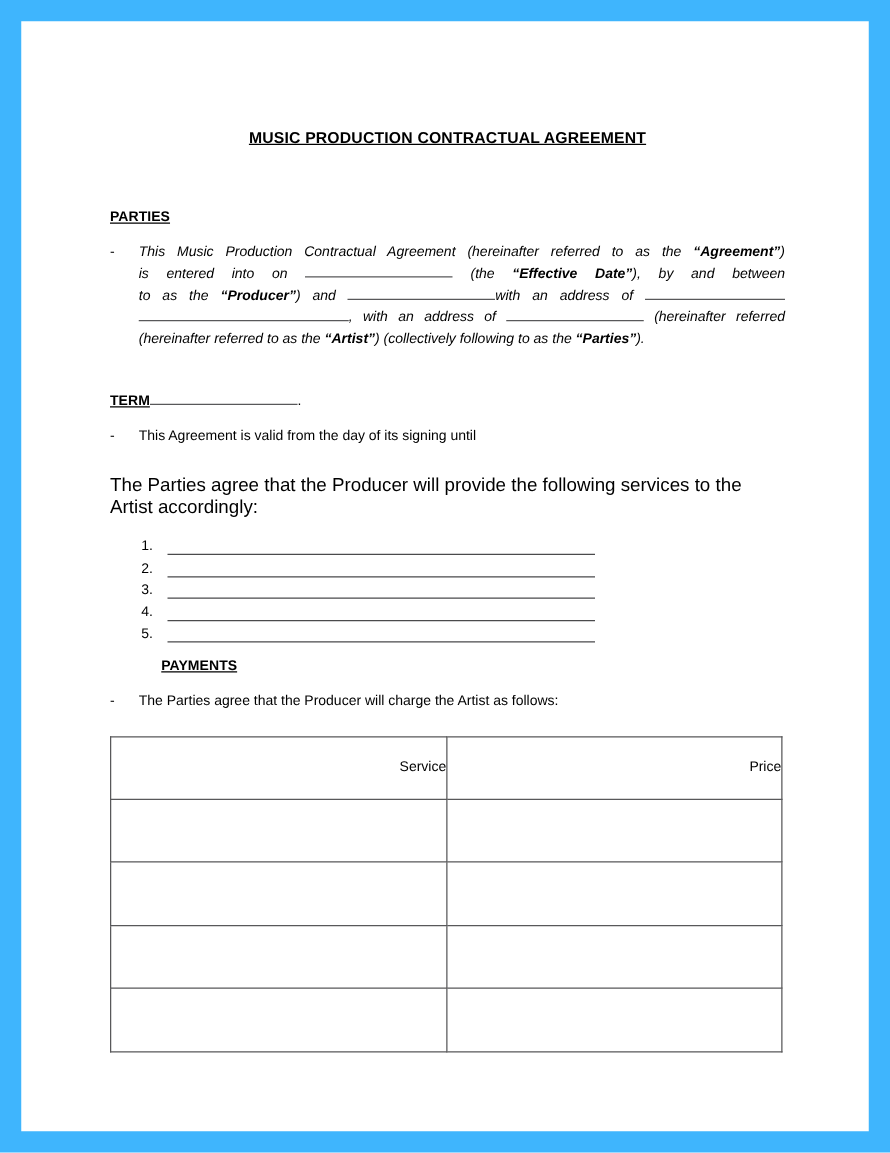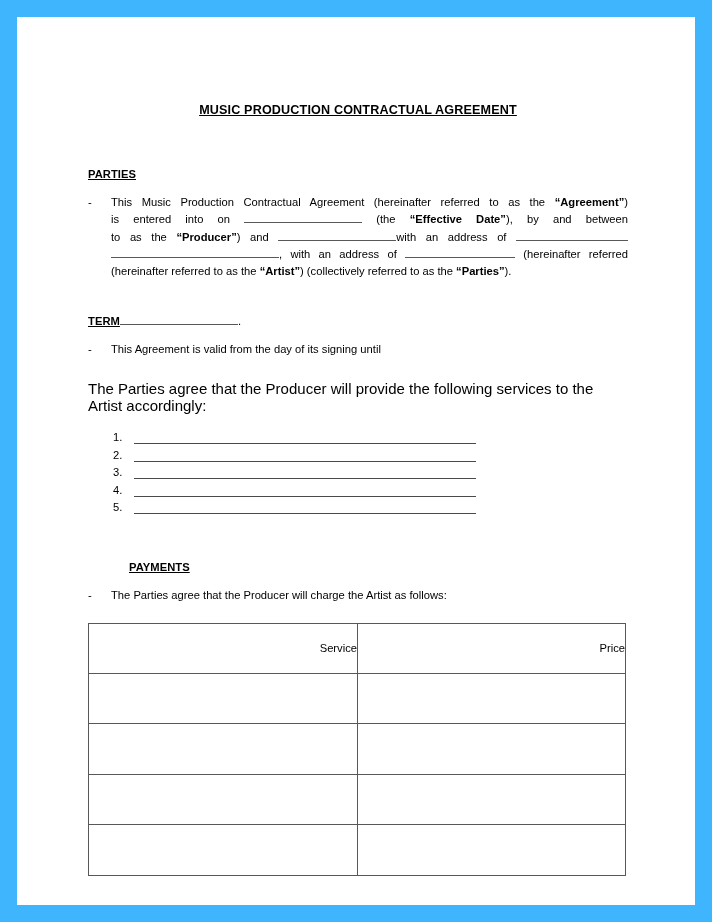--- a/index.html
+++ b/index.html
@@ -44,21 +44,21 @@
     font-weight: bold;
     color: #000;
     text-decoration: underline;
     margin: 0;
     display: inline-block;
     letter-spacing: 0.05px;
   }
   .h-parties { margin-top: 47px; }
   .h-term-row { margin-top: 31px; white-space: nowrap; }
   .h-desc { margin-top: 20px; }
-  .h-pay { margin-top: 43px; padding-left: 41px; }
+  .h-pay { margin-top: 9px; padding-left: 41px; }
 
   .blank-term {
     display: inline-block;
     width: 118px;
     border-bottom: 1.1px solid #58585a;
     height: 11px;
     vertical-align: baseline;
   }
   .term-dot {
     font-size: 11.2px;
@@ -85,20 +85,21 @@
   }
   .justified {
     text-align: justify;
     text-justify: inter-word;
   }
   .justified > .ln {
     display: block;
     text-align: justify;
     text-align-last: justify;
     white-space: nowrap;
+    font-style: italic;
   }
   .justified > .ln.last {
     text-align-last: left;
   }
   b { font-weight: bold; }
 
   .blk {
     display: inline-block;
     border-bottom: 1.1px solid #58585a;
     height: 10px;
@@ -177,21 +178,21 @@
       <span class="section-heading">PARTIES</span>
     </div>
 
     <div class="bullet-row">
       <span class="bullet-dash">-</span>
       <div class="bullet-text justified">
         <span class="ln"><span>This Music Production Contractual Agreement (hereinafter referred to as the </span><b>“Agreement”</b><span>)</span></span>
         <span class="ln"><span>is entered into on</span> <span class="blk blk-date"></span> <span>(the</span> <b>“Effective Date”</b><span>), by and between</span></span>
         <span class="ln"><span>to as the</span> <b>“Producer”</b><span>) and</span> <span class="blk blk-artist"></span><span>with an address of</span> <span class="blk blk-addr2"></span></span>
         <span class="ln"><span class="blk blk-name"></span><span>, with an address of</span> <span class="blk blk-addr"></span> <span>(hereinafter referred</span></span>
-        <span class="ln last"><span>(hereinafter referred to as the </span><b>“Artist”</b><span>) (collectively referred to as the </span><b>“Parties”</b><span>).</span></span>
+        <span class="ln last"><span>(hereinafter referred to as the </span><b>“Artist”</b><span>) (collectively following to as the </span><b>“Parties”</b><span>).</span></span>
       </div>
     </div>
 
     <div class="h-term-row">
       <span class="section-heading">TERM</span><span class="blank-term"></span><span class="term-dot">.</span>
     </div>
 
     <div class="bullet-row">
       <span class="bullet-dash">-</span>
       <div class="bullet-text">This Agreement is valid from the day of its signing until</div>

